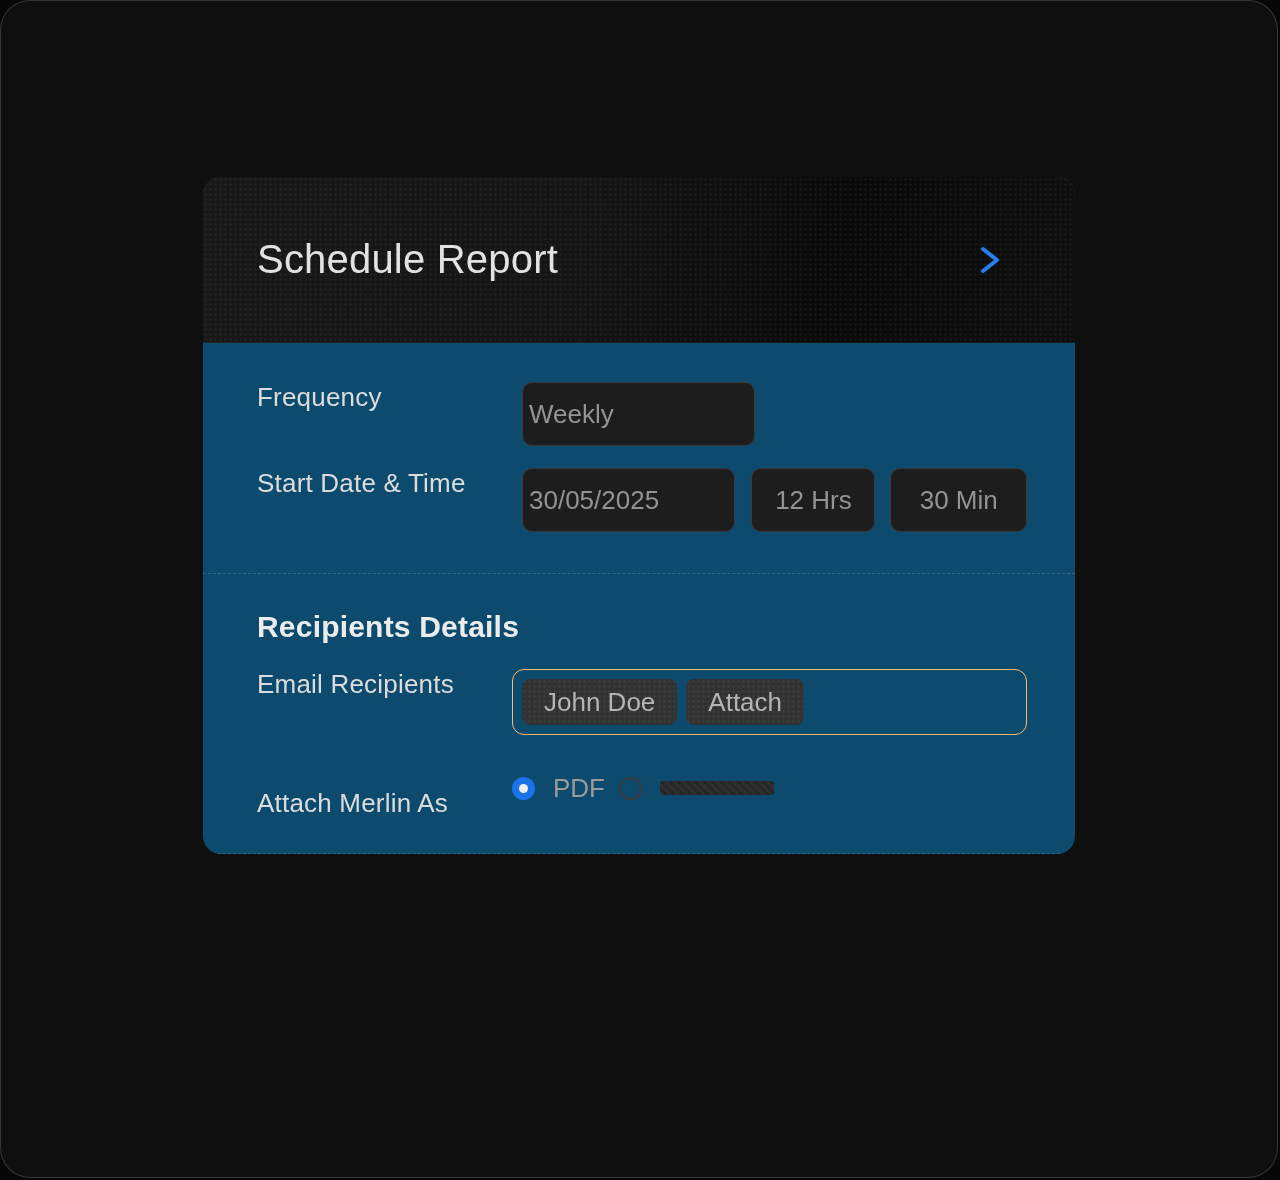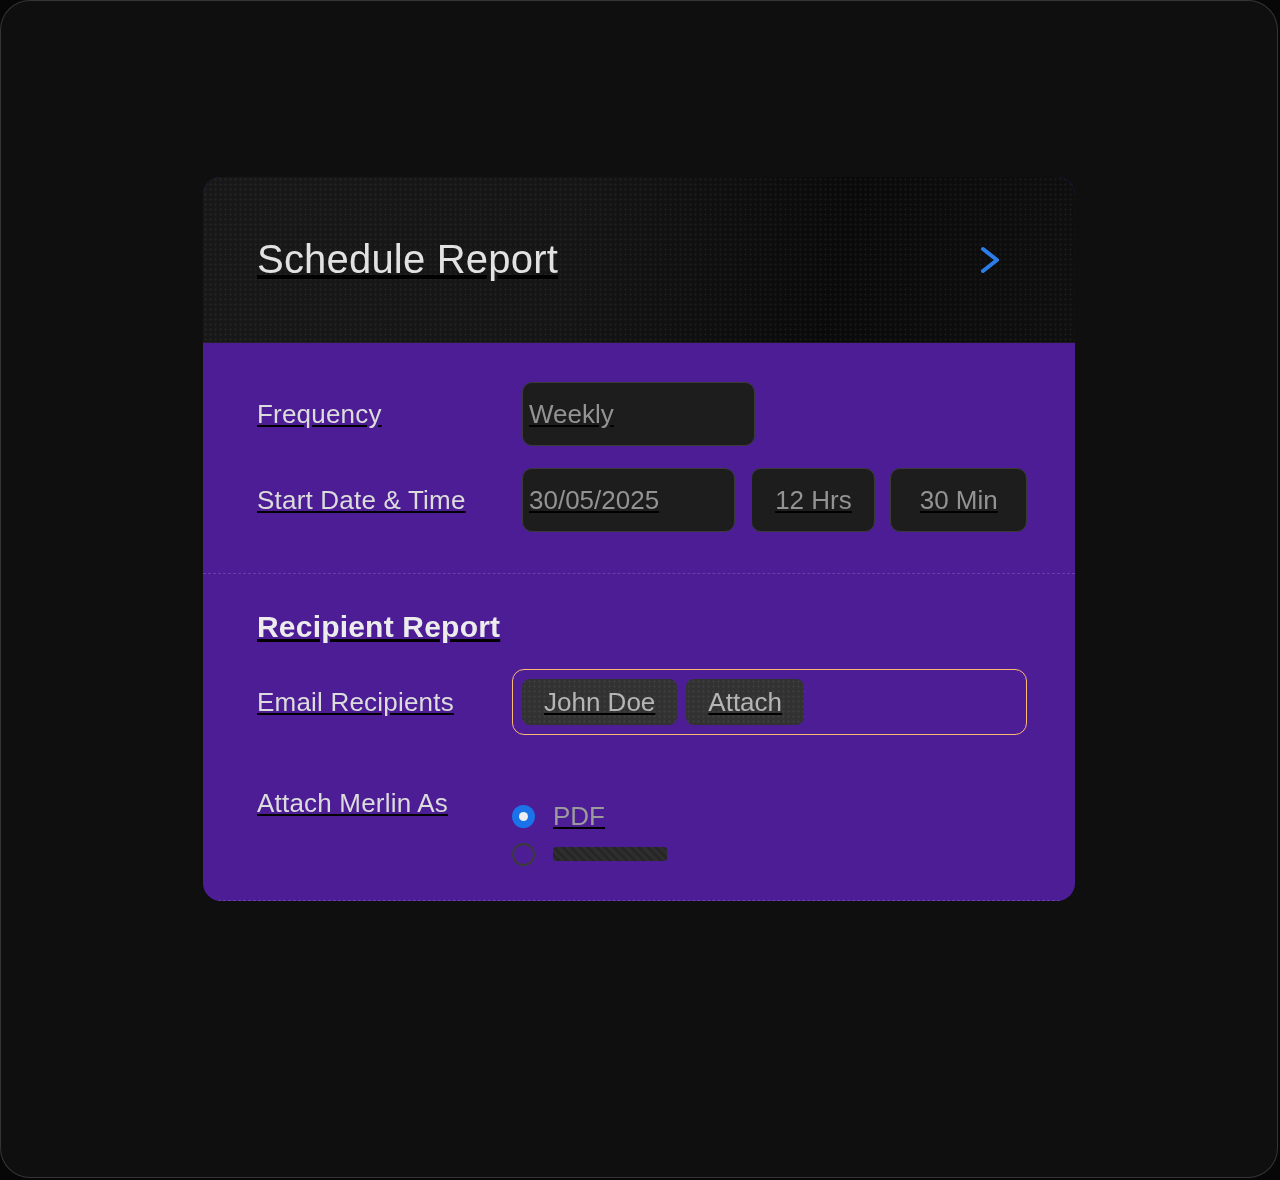--- a/index.html
+++ b/index.html
@@ -14,22 +14,21 @@
     border:1px solid rgba(255,255,255,0.16);
     border-radius:30px;
     overflow:hidden;
     box-sizing:border-box;
   }
   .card{
     width:872px;
     margin:176px auto 0;
     border-radius:18px;
     overflow:hidden;
-    background:#4c1d95;
-    text-decoration:underline;
+    background:#0c4a6e;
   }
   
   .card-header{
     height:165px;
     display:flex;align-items:center;justify-content:space-between;
     padding:0 72px 0 54px;
     background-image:
       radial-gradient(rgba(255,255,255,0.045) 1px, transparent 1.2px),
       linear-gradient(102deg,#181818 0%,#151515 42%,#0a0a0a 72%,#0f0f0f 100%);
     background-size:5px 5px,auto;
@@ -38,21 +37,21 @@
   .card-title{
     font-size:40px;font-weight:500;color:#e2e2e2;letter-spacing:0.2px;
   }
   .chevron{display:flex;align-items:center;cursor:pointer;}
   
   .section{box-sizing:border-box;}
   .section-schedule{
     padding:39px 48px 41px 54px;
     border-bottom:1px dashed rgba(255,255,255,0.16);
   }
-  .form-row{display:flex;align-items:center;}
+  .form-row{display:flex;}
   .form-row + .form-row{margin-top:22px;}
   .field-label{
     width:265px;flex:none;
     font-size:26px;color:#dcdcdc;letter-spacing:0.2px;
   }
   .input-box{
     box-sizing:border-box;
     height:64px;
     border:1px solid #3a3a3a;border-radius:10px;
     display:flex;align-items:center;
@@ -84,21 +83,21 @@
     height:46px;display:flex;align-items:center;
     padding:0 22px;border-radius:8px;
     background-image:radial-gradient(rgba(255,255,255,0.05) 1px, transparent 1.2px);
     background-size:5px 5px;
     background-color:#323232;
     font-size:26px;color:#b5b5b5;
     cursor:pointer;
   }
   .attach-row{display:flex;align-items:flex-start;margin-top:41px;}
   .attach-row .field-label-wide{margin-top:12px;}
-  .radio-options{display:flex;flex-direction:column;gap:14px;margin-top:28px;}
+  .radio-options{display:flex;flex-direction:row;gap:14px;}
   .radio-option{display:flex;align-items:center;gap:18px;height:24px;cursor:pointer;}
   .radio{width:23px;height:23px;border-radius:50%;box-sizing:border-box;flex:none;position:relative;}
   .radio.selected{background:#1a73e8;}
   .radio.selected::after{
     content:"";position:absolute;width:9px;height:9px;border-radius:50%;
     background:#efefef;left:7px;top:7px;
   }
   .radio.unselected{border:2px solid #3b3b3b;background:transparent;}
   .radio-label{font-size:26px;color:#9b9b9b;}
   .redacted-bar{
@@ -141,21 +140,21 @@
       </div>
       <div class="form-row">
         <div class="field-label">Start Date &amp; Time</div>
         <div class="input-box w-main">30/05/2025</div>
         <div class="input-box w-hrs">12 Hrs</div>
         <div class="input-box w-min">30 Min</div>
       </div>
     </div>
 
     <div class="section section-recipient">
-      <h2 class="section-heading">Recipient Report</h2>
+      <h2 class="section-heading">Recipients Details</h2>
 
       <div class="form-row">
         <div class="field-label-wide">Email Recipients</div>
         <div class="chip-field">
           <div class="chip">John Doe</div>
           <div class="chip">Attach</div>
         </div>
       </div>
 
       <div class="attach-row">

